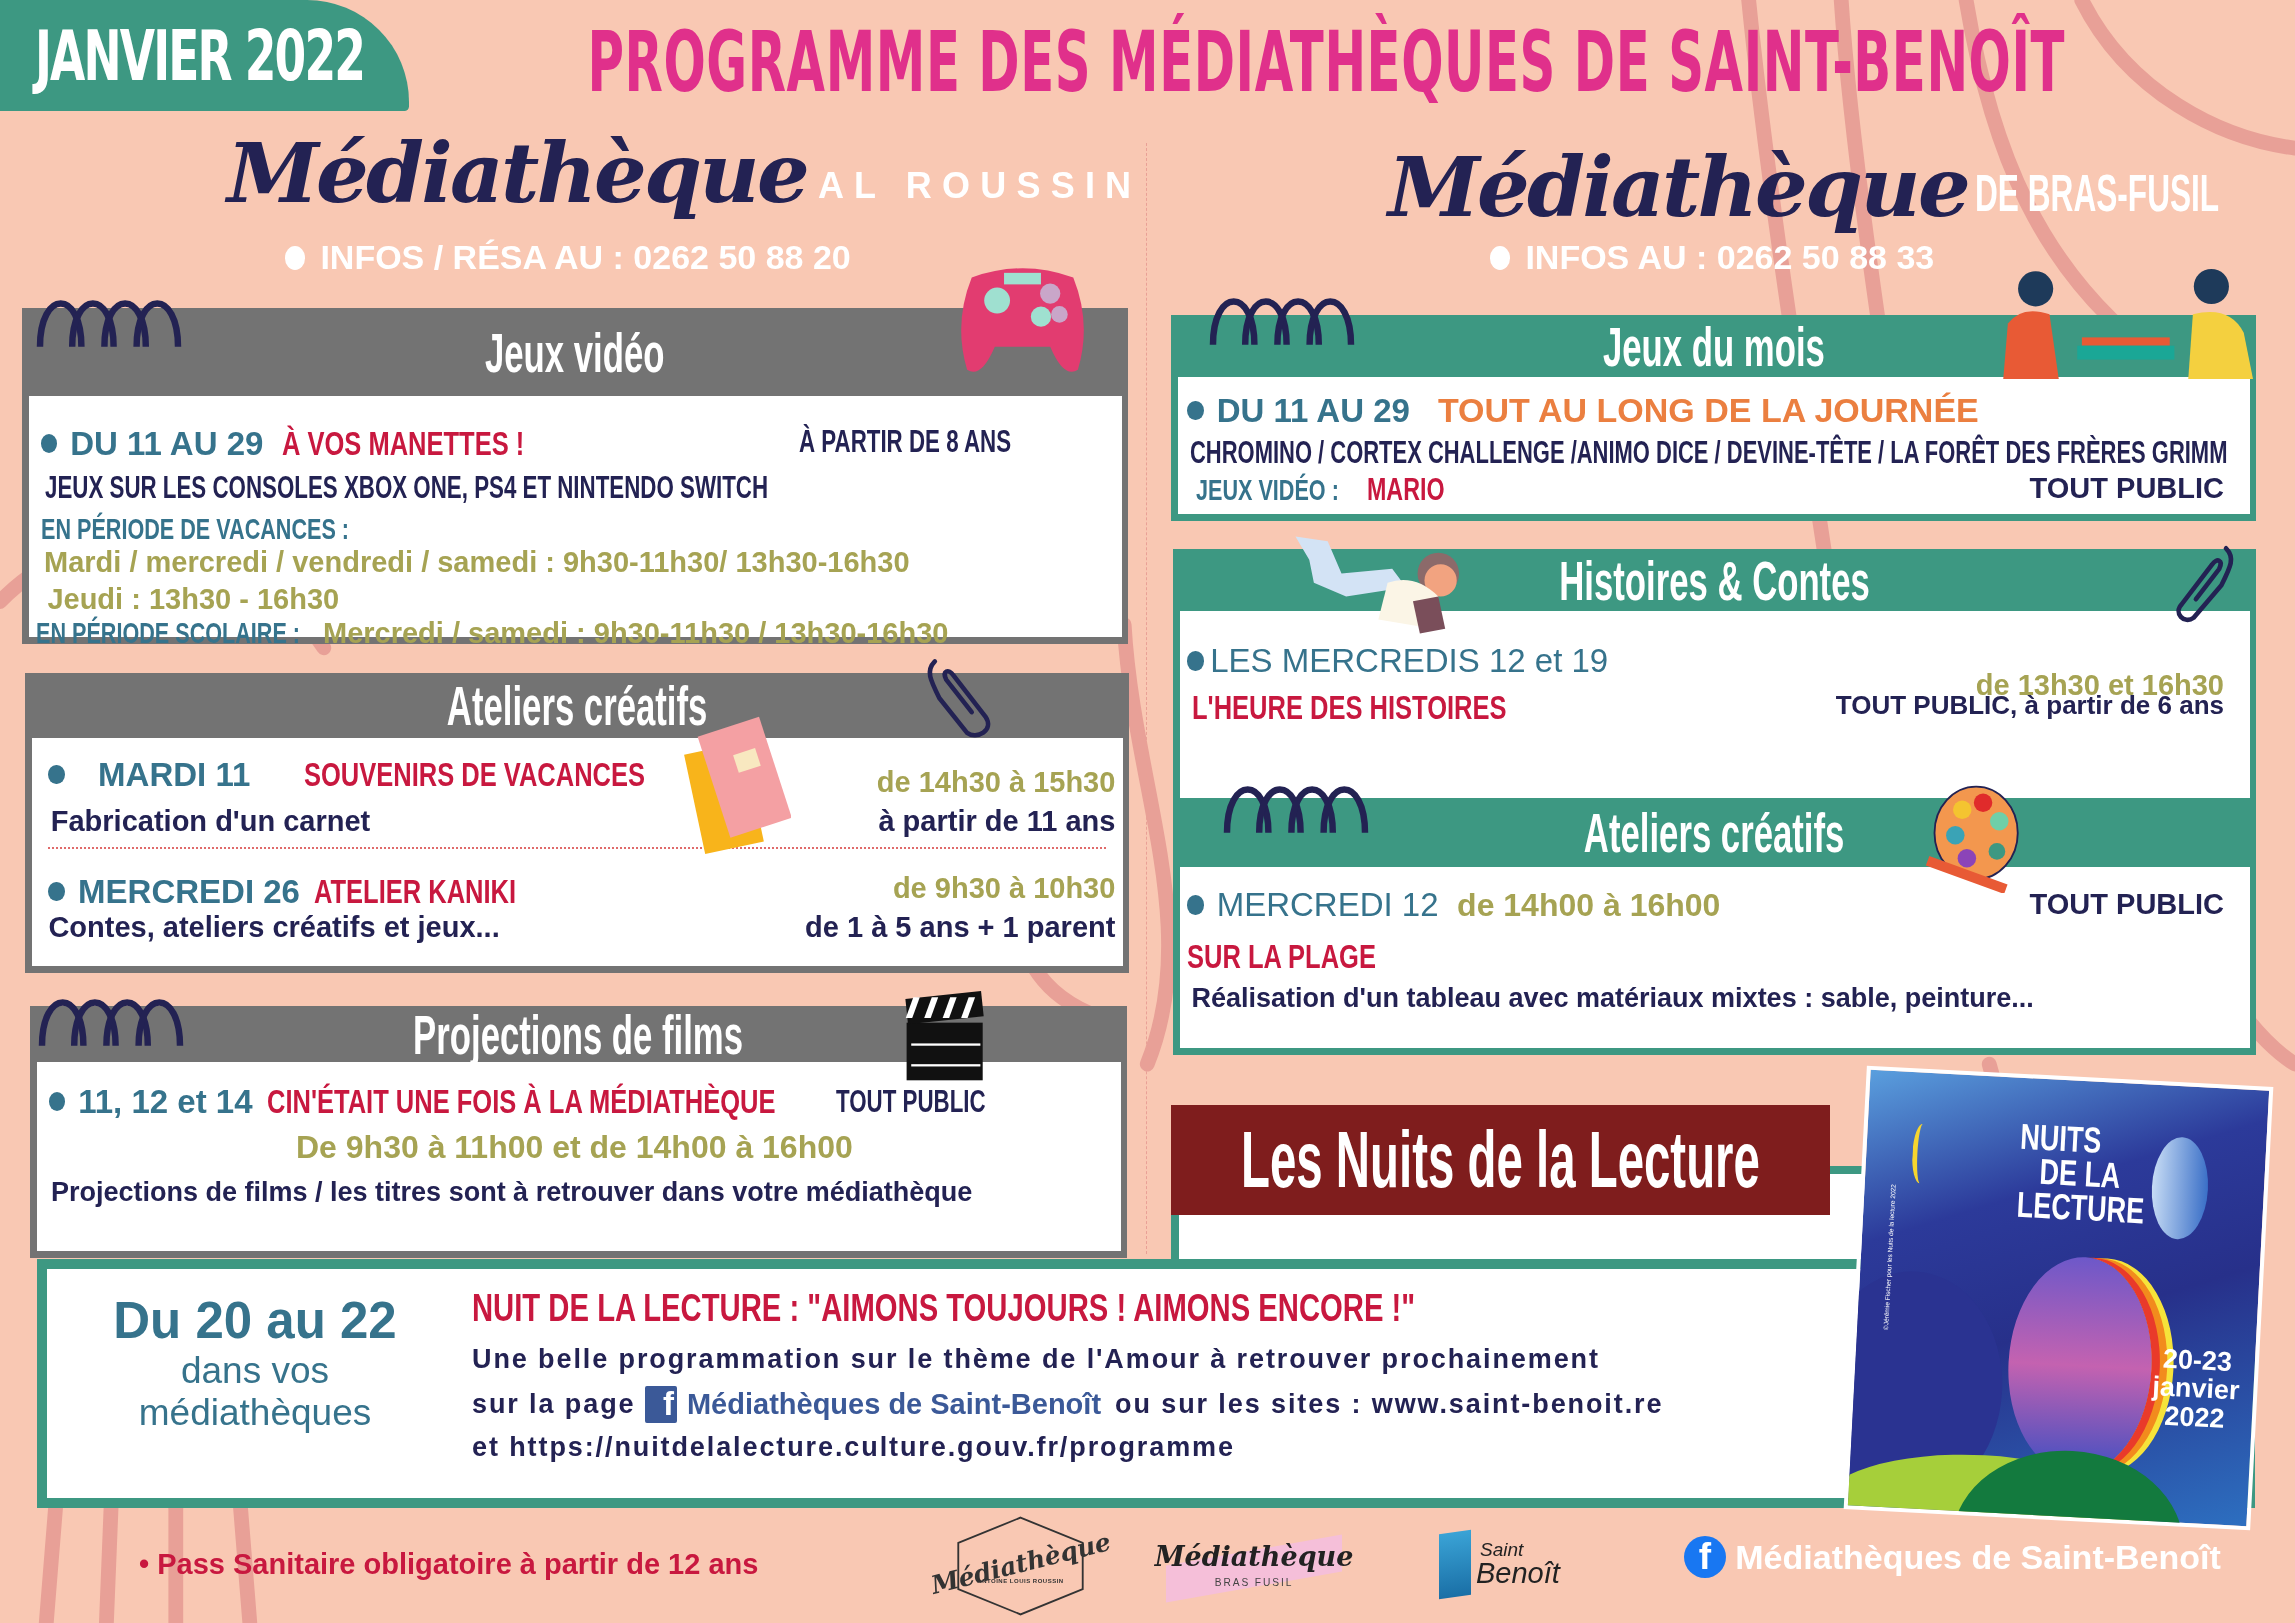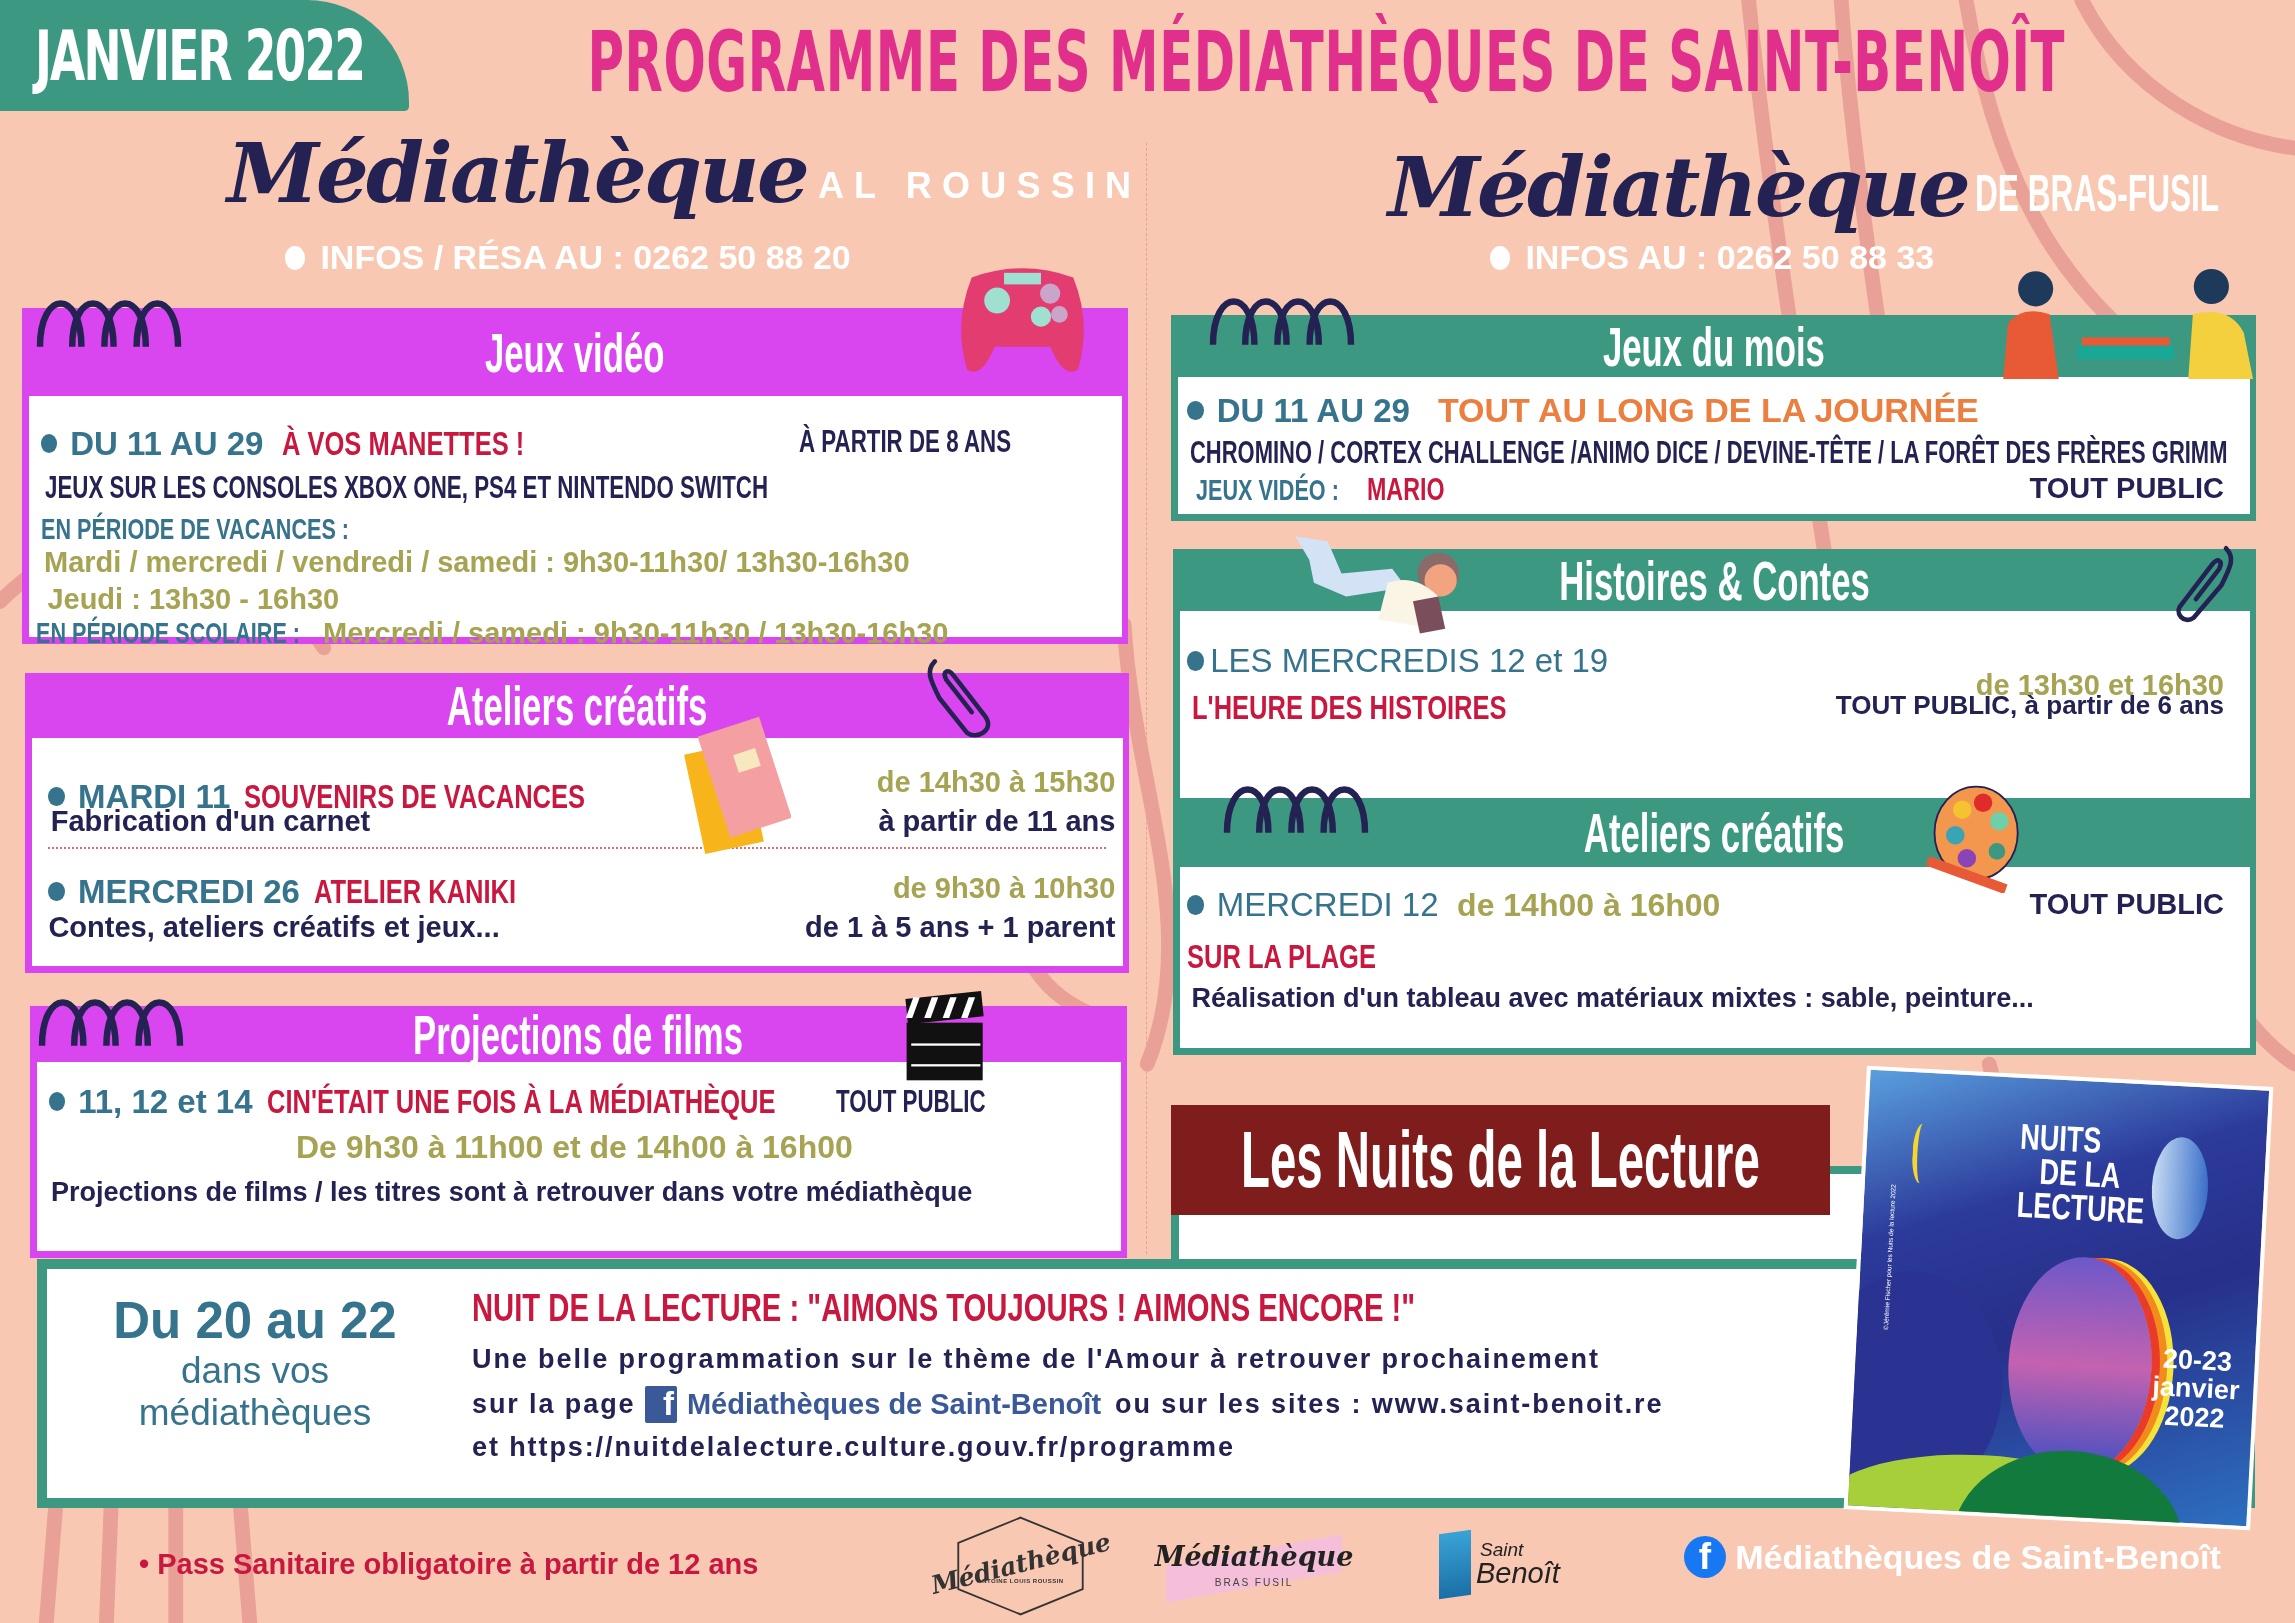--- a/index.html
+++ b/index.html
@@ -60,21 +60,21 @@
     position: absolute; left: 0; right: 0; top: 0; height: 88px;
     display: flex; align-items: center; justify-content: center;
   }
   .card .header span {
     color: #fff; font-weight: bold; font-size: 56px;
     transform: scaleX(0.62); white-space: nowrap;
   }
   .card .body {
     position: absolute; background: #fff;
   }
-  .orange .header, .orange-frame { background: #d946ef; }
+  .orange .header, .orange-frame { background: #737373; }
   .green .header, .green-frame { background: #3d9882; }
   .frame { position: absolute; }
 
   .spiral { position: absolute; width: 148px; height: 69px; }
 
   .row { position: absolute; white-space: nowrap; display: flex; align-items: center; }
   .bullet { width: 16.7px; height: 19.4px; border-radius: 50%; background: #36738c; margin-right: 13px; flex: none; }
   .t-date { color: #36738c; font-size: 33px; font-weight: bold; }
   .t-red { color: #c8183f; font-size: 34px; font-weight: bold; transform: scaleX(0.75); transform-origin: left center; display: inline-block; }
   .t-orange { color: #eb7f40; font-size: 34px; font-weight: bold; }
@@ -226,21 +226,21 @@
   <rect x="110" y="30" width="80" height="25" fill="#9fe0d0"></rect>
 </svg>
 
 <div class="card orange" style="left:25.4px; top:673px; width:1104px; height:300px;">
   <div class="frame orange-frame" style="left:0; top:0; width:100%; height:100%;"></div>
   <div class="header" style="height:65px;">
       <span>Ateliers créatifs</span>
     </div>
   <div class="body" style="left:6.5px; top:65px; right:6.5px; bottom:7.4px;"></div>
 
-  <div class="row" style="left:23px; top:104px;">
+  <div class="row" style="left:23px; top:82px;gap:20px;">
     <span class="bullet"></span>
     <span class="t-date">MARDI 11</span>
     <span style="width:14px"></span>
     <span class="t-red">SOUVENIRS DE VACANCES</span>
   </div>
   <div class="row right-align" style="right:14px; top:93px;">
     <span class="t-olive">de 14h30 à 15h30</span>
   </div>
   <div class="row" style="left:25.4px; top:132px;">
     <span class="t-navy">Fabrication d'un carnet</span>

